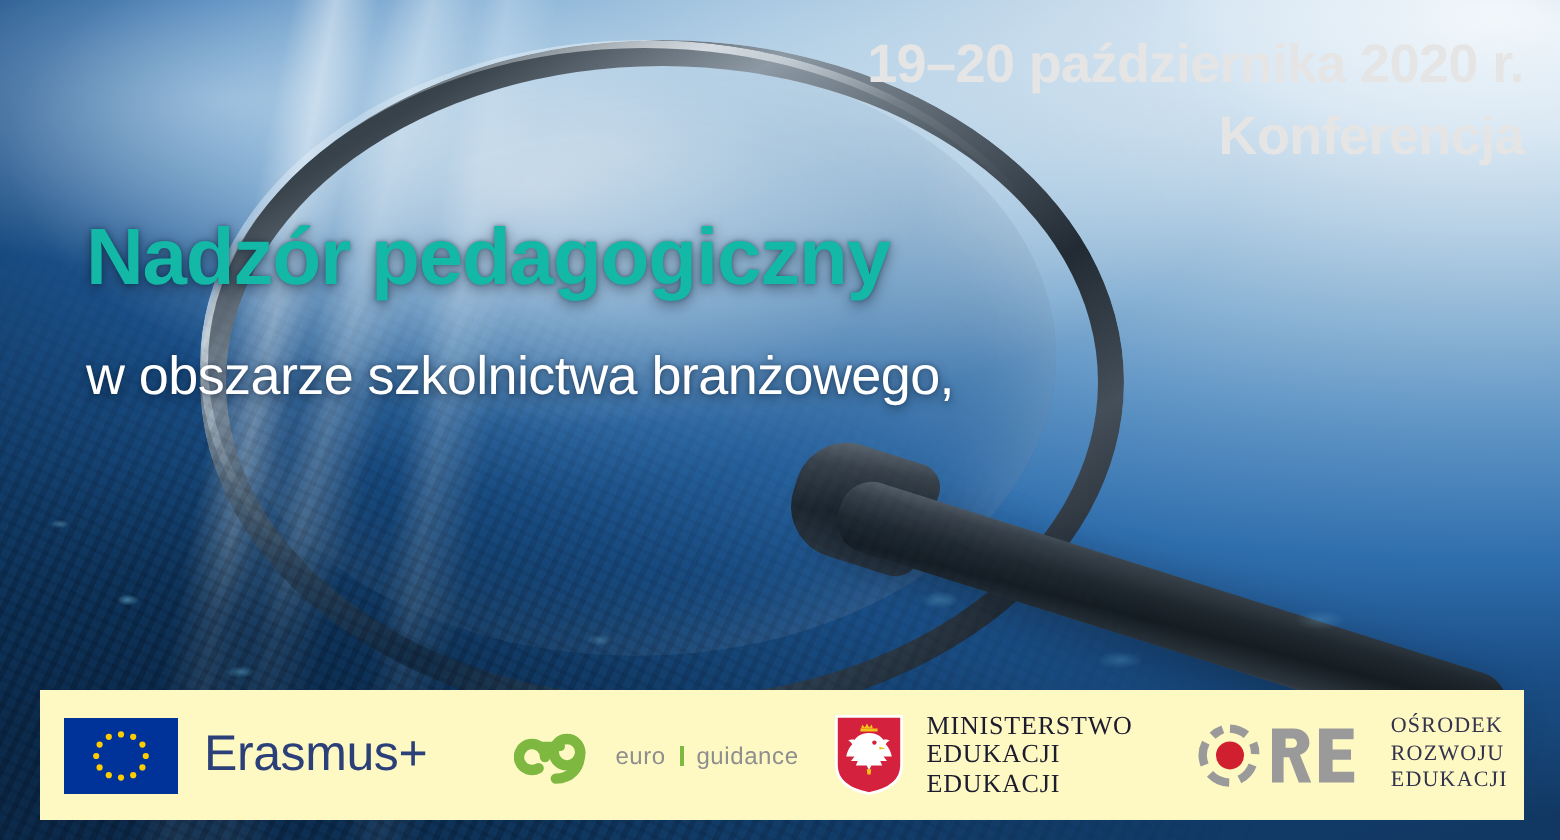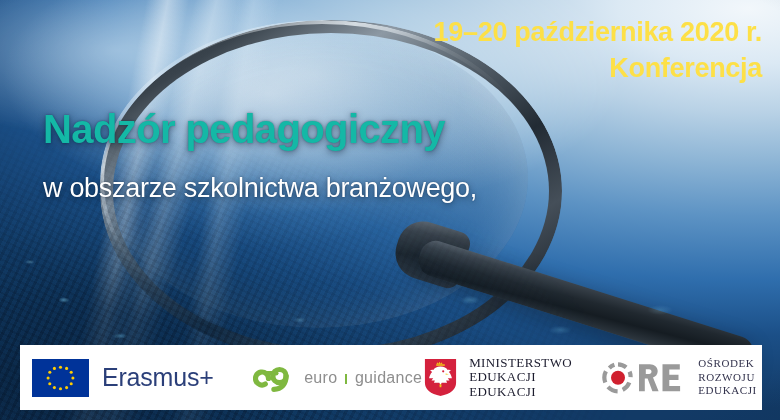--- a/index.html
+++ b/index.html
@@ -143,21 +143,21 @@
     background:
       radial-gradient(130% 120% at 50% 45%, rgba(0,0,0,0) 52%, rgba(6,22,44,0.30) 84%, rgba(4,16,34,0.52) 100%);
   }
 
   
   .date-block {
     position: absolute;
     right: 18px;
     top: 14px;
     text-align: right;
-    color: #fde047;
+    color: #e5e5e5;
     font-weight: bold;
     font-size: 27px;
     line-height: 36px;
     letter-spacing: -0.3px;
     white-space: nowrap;
   }
   .date-line, .conf-line { display: block; }
 
   .title-main {
     position: absolute;
@@ -185,21 +185,21 @@
   }
   .subtitle span { display: block; }
 
   
   .logo-bar {
     position: absolute;
     left: 20px;
     top: 345px;
     width: 742px;
     height: 65px;
-    background: #ffffff;
+    background: #fef9c3;
     display: flex;
     align-items: center;
   }
   .logo-slot {
     display: flex;
     align-items: center;
     height: 100%;
   }
   .slot-erasmus { width: 218px; padding-left: 12px; }
   .slot-eg      { width: 152px; padding-left: 22px; }
@@ -220,21 +220,21 @@
     font-size: 25px;
     letter-spacing: -0.2px;
     white-space: nowrap;
   }
 
   
   .eg-mark { width: 42px; height: 34px; flex: 0 0 auto; }
   .eg-word {
     margin-left: 9px;
     color: #8e8e8e;
-    font-size: 16px;
+    font-size: 12px;
     letter-spacing: .3px;
     white-space: nowrap;
   }
   .eg-bar {
     display: inline-block;
     width: 2px;
     height: 10px;
     background: #7fb840;
     vertical-align: -1px;
     margin: 0 3px;

